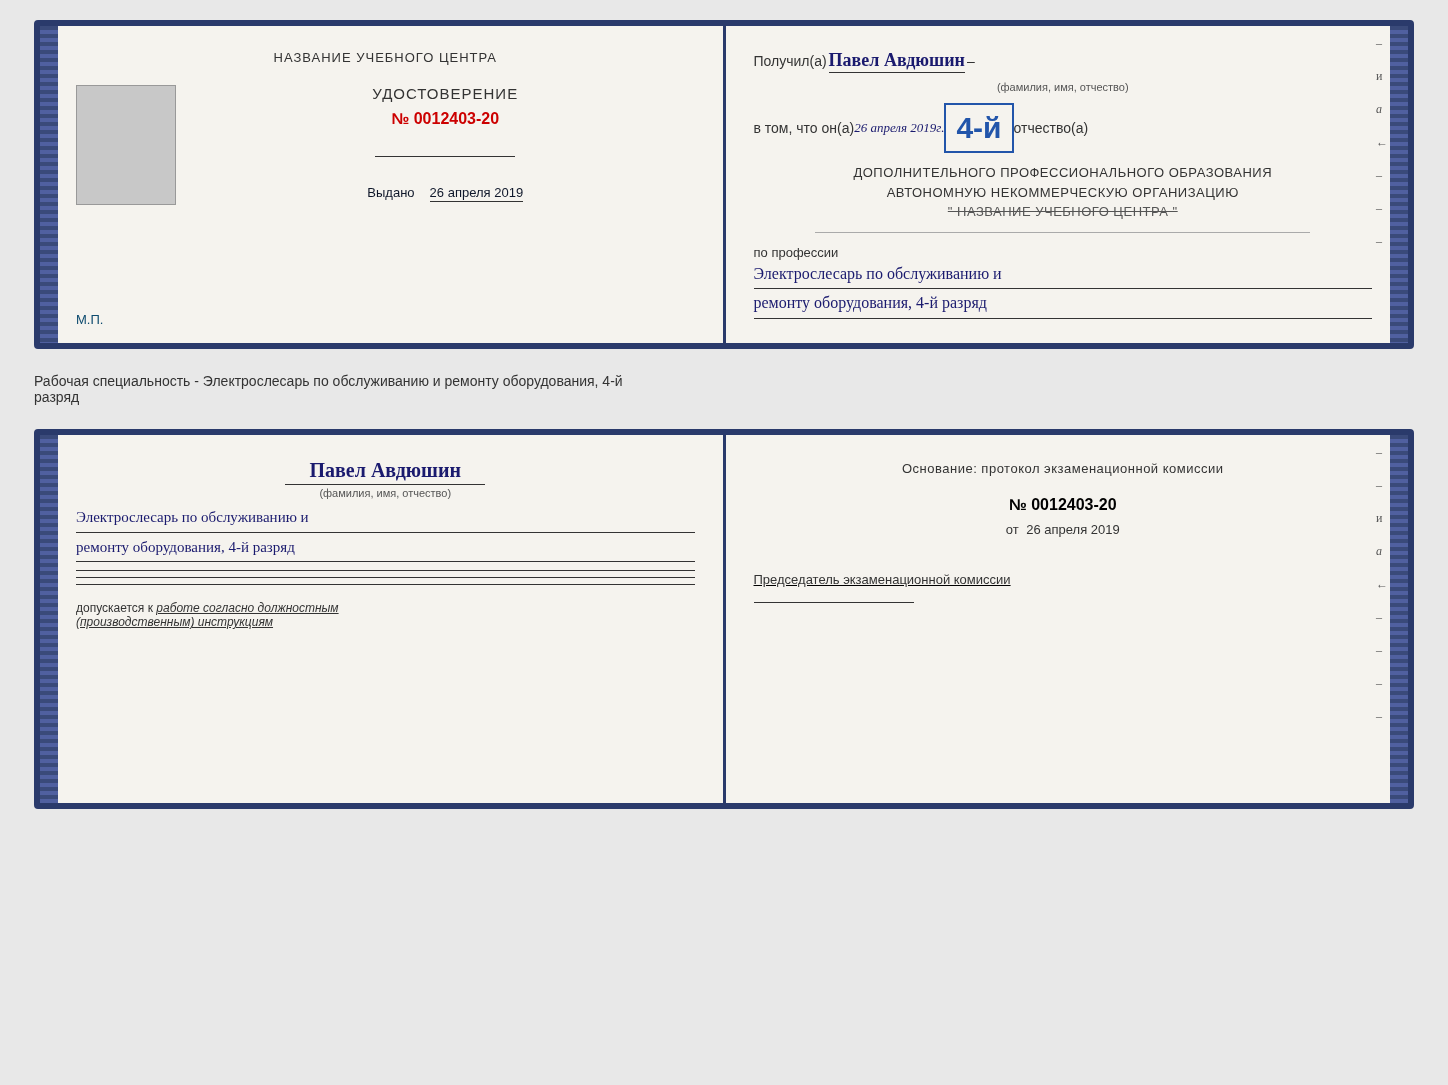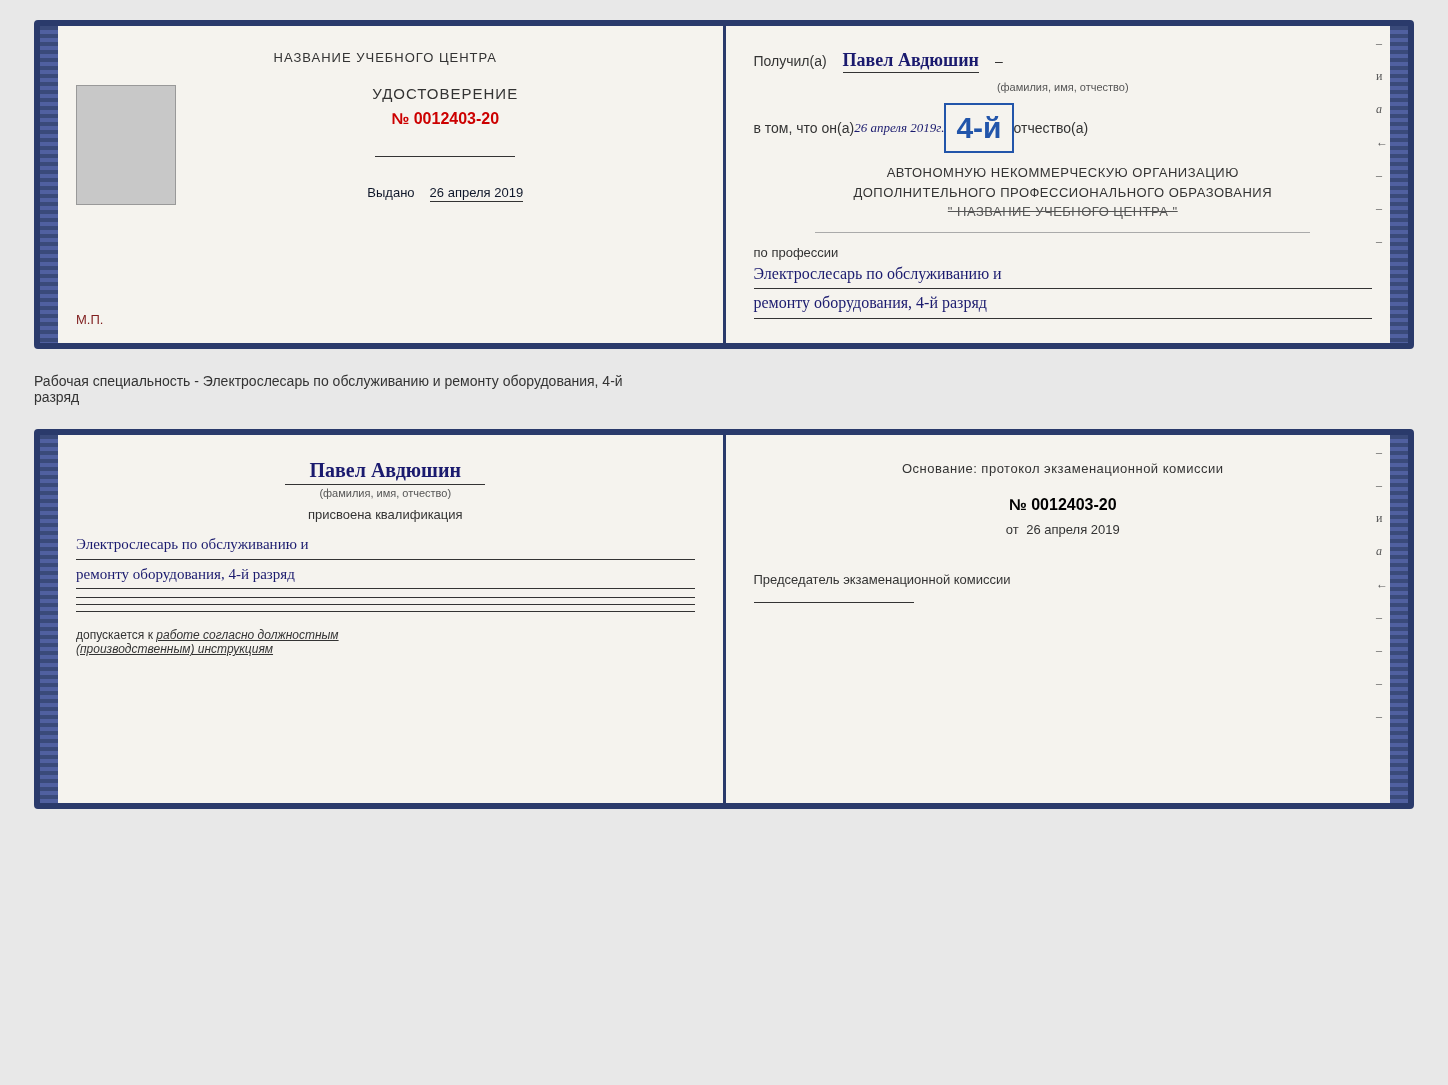--- a/index.html
+++ b/index.html
@@ -144,31 +144,31 @@
     }
 
     .underline-field {
       border-bottom: 1px solid #333;
       display: inline-block;
     }
 
     .cert-mp {
       font-size: 13px;
       font-family: Arial, sans-serif;
-      color: #7f1d1d;
+      color: #0c4a6e;
       position: absolute;
       bottom: 16px;
       left: 36px;
     }
 
     
     .right-line {
       display: flex;
       align-items: baseline;
-      gap: 16px;
+      gap: 2px;
       margin-bottom: 8px;
       font-size: 14px;
       font-family: Arial, sans-serif;
       color: #333;
     }
 
     .handwritten-name {
       font-family: 'Segoe Script', 'Comic Sans MS', cursive;
       font-size: 18px;
       color: #1a1a6e;
@@ -378,20 +378,21 @@
     .date-line {
       font-size: 13px;
       font-family: Arial, sans-serif;
       color: #333;
       text-align: center;
       margin-bottom: 20px;
     }
 
     .signature-block {
       margin-top: 33px;
+      text-decoration: underline;
     }
 
     .sig-label {
       font-size: 13px;
       font-family: Arial, sans-serif;
       color: #333;
       line-height: 1.5;
       margin-bottom: 24px;
     }
 
@@ -463,22 +464,22 @@
         <span class="date-handwritten">26 апреля 2019г.</span>
         <div class="stamp-box">
           <span class="stamp-big">
             <span>4-й</span>
           </span>
         </div>
         <span>отчество(а)</span>
       </div>
 
       <div style="margin: 10px 0;">
+        <div class="org-text">ДОПОЛНИТЕЛЬНОГО ПРОФЕССИОНАЛЬНОГО ОБРАЗОВАНИЯ</div>
         <div class="org-text">АВТОНОМНУЮ НЕКОММЕРЧЕСКУЮ ОРГАНИЗАЦИЮ</div>
-        <div class="org-text">ДОПОЛНИТЕЛЬНОГО ПРОФЕССИОНАЛЬНОГО ОБРАЗОВАНИЯ</div>
         <div class="org-text" style="text-decoration:line-through; color:#555;">" НАЗВАНИЕ УЧЕБНОГО ЦЕНТРА "</div>
       </div>
 
       <div style="border-bottom:1px solid #aaa; margin: 6px 0; width:80%; margin-left:auto; margin-right:auto;"></div>
 
       <div class="profession-label">по профессии</div>
       <span class="profession-handwritten">Электрослесарь по обслуживанию и</span>
       <span class="profession-handwritten">ремонту оборудования, 4-й разряд</span>
 
       <div class="side-dashes-right">
@@ -500,21 +501,20 @@
   <div class="booklet2">
 
     <div class="booklet2-left">
 
       <div style="text-align:center; margin-bottom:4px;">
         <span class="qual-name-hw">Павел Авдюшин</span>
         <div style="border-bottom:1px solid #333; width:200px; margin:0 auto 2px;"></div>
         <span class="small-label">(фамилия, имя, отчество)</span>
       </div>
 
-      <div class="assigned-text">присвоена квалификация</div>
 
       <span class="qual-profession-hw">Электрослесарь по обслуживанию и</span>
       <span class="qual-profession-hw">ремонту оборудования, 4-й разряд</span>
 
       <div class="horizontal-lines" style="margin-top:8px;"></div>
       <div class="horizontal-lines"></div>
       <div class="horizontal-lines"></div>
 
       <div class="допускается-text">
         <span>допускается к</span>

